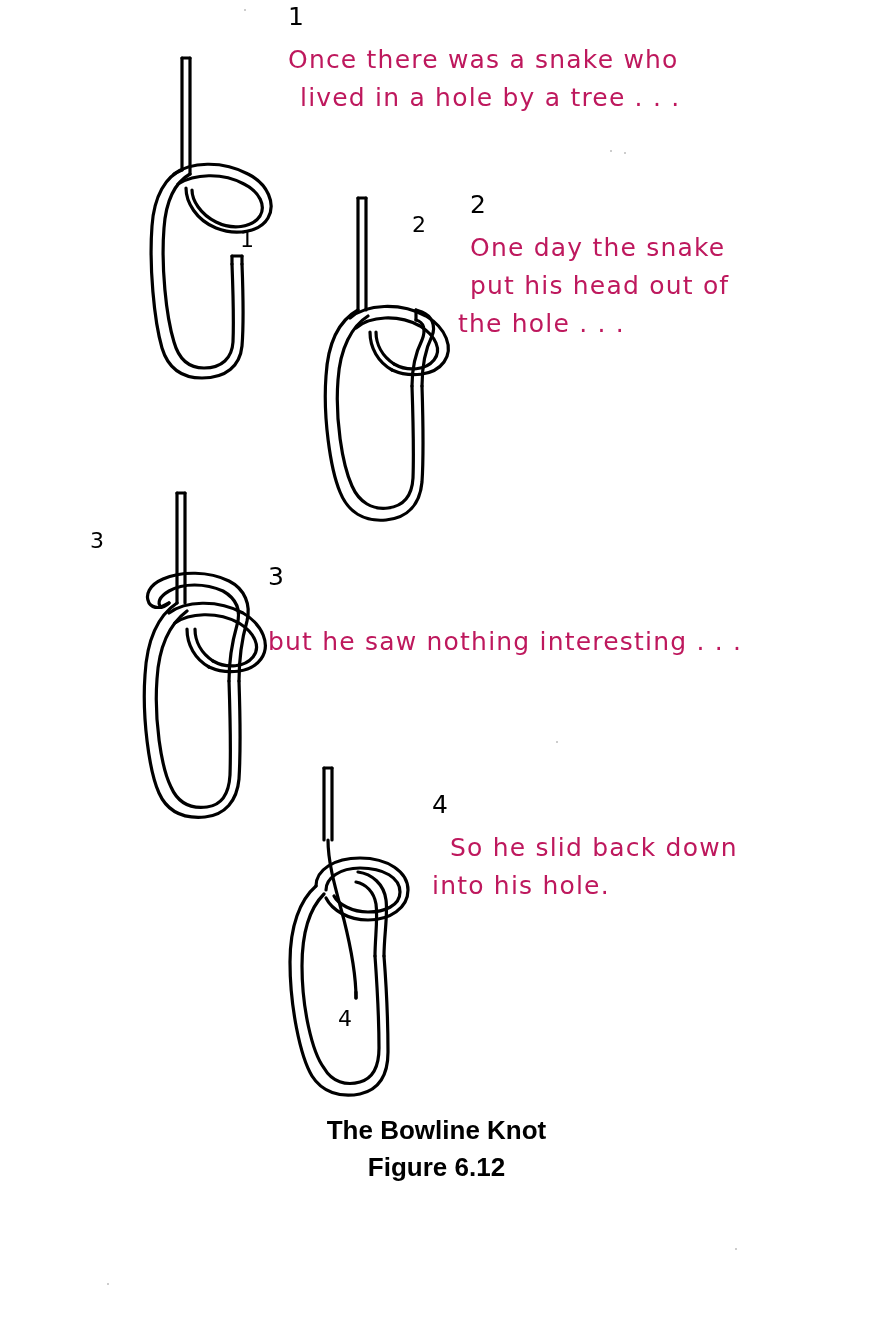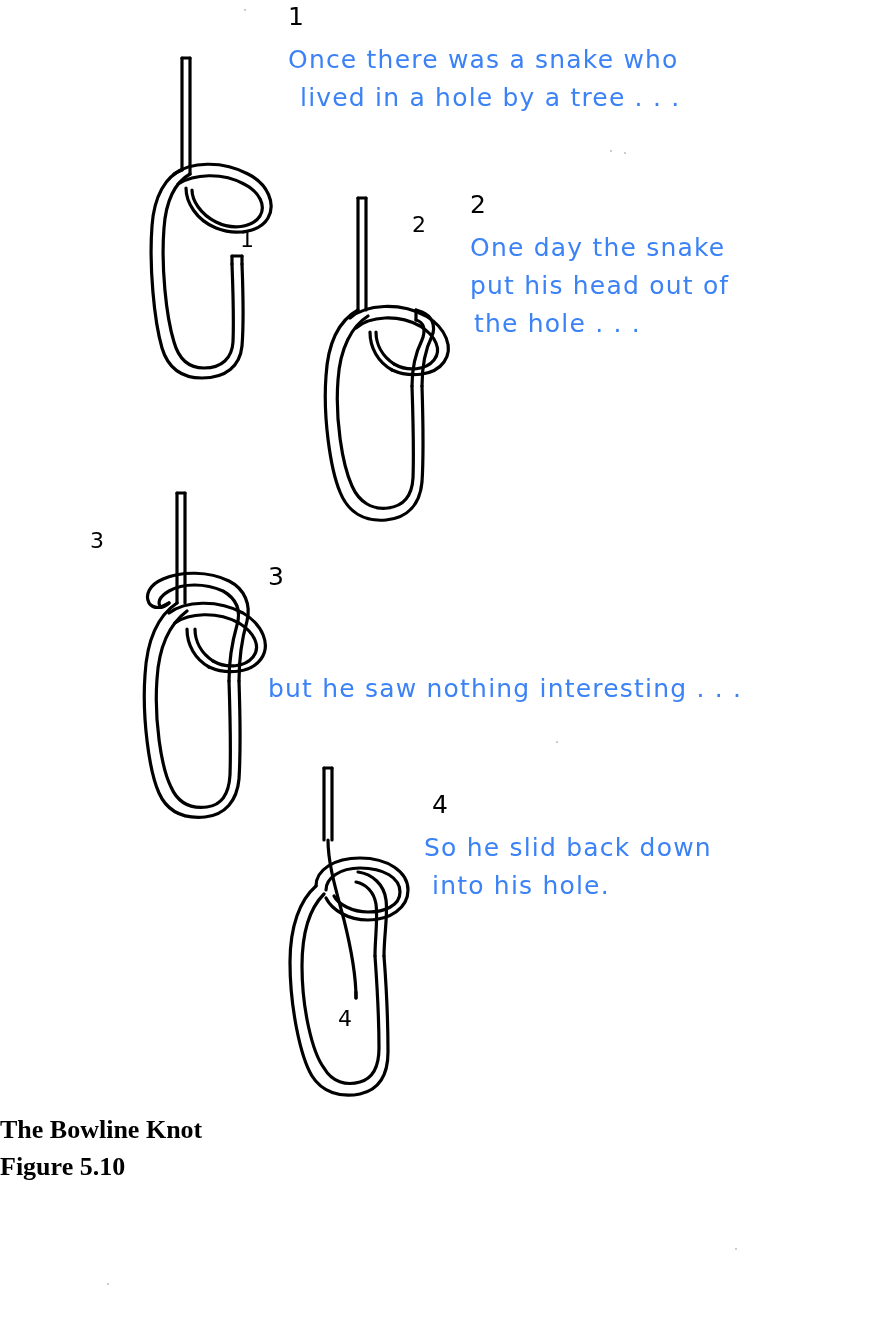--- a/index.html
+++ b/index.html
@@ -17,21 +17,21 @@
   }
   .speck {
     position: absolute;
     width: 2px;
     height: 2px;
     background: #bdbdbd;
     border-radius: 50%;
   }
   .caption-text {
     position: absolute;
-    color: #3b82f6;
+    color: #be185d;
     font-family: "DejaVu Sans", sans-serif;
     font-size: 25px;
     line-height: 40px;
     letter-spacing: 1.2px;
     white-space: pre;
   }
   .step-number {
     position: absolute;
     color: #000000;
     font-family: "DejaVu Sans", sans-serif;
@@ -41,22 +41,23 @@
   .knot-label {
     position: absolute;
     color: #000000;
     font-family: "DejaVu Sans", sans-serif;
     font-size: 22px;
     white-space: pre;
   }
   .figure-title {
     position: absolute;
     width: 873px;
+    text-align: center;
     color: #000000;
-    font-family: Liberation Serif, serif;
+    font-family: Liberation Sans, sans-serif;
     font-weight: bold;
     font-size: 26px;
     white-space: pre;
   }
   svg.knot {
     position: absolute;
     overflow: visible;
   }
   svg.knot path {
     fill: none;
@@ -98,21 +99,21 @@
     <path d="M102 206 L112 206"></path>
 
     <path d="M52 8 L60 8"></path>
     <path d="M60 8 L60 124"></path>
   </svg>
   <div class="knot-label" style="left:240px; top:227px;">1</div>
 
   <div class="step-number" style="left:470px; top:190px;">2</div>
   <div class="caption-text" style="left:470px; top:266px;">put his head out of</div>
   <div class="caption-text" style="left:470px; top:228px;">One day the snake</div>
-  <div class="caption-text" style="left:474px; top:304px;">the hole . . .</div>
+  <div class="caption-text" style="left:458px; top:304px;">the hole . . .</div>
 
   <svg class="knot" style="left:310px; top:190px;" width="180" height="340" viewBox="0 0 180 340">
     <path d="M48 8 L48 120"></path>
     <path d="M56 8 L56 120"></path>
     <path d="M48 8 L56 8"></path>
 
     <path d="M48 120 C 30 130, 18 152, 16 186 C 13 226, 20 278, 30 302 C 38 322, 54 332, 76 330 C 98 328, 110 314, 112 292 C 114 262, 113 228, 112 196"></path>
     <path d="M58 126 C 42 136, 30 158, 28 190 C 25 228, 32 274, 42 296 C 49 312, 62 320, 78 318 C 94 316, 102 306, 103 288 C 104 260, 103 226, 102 196"></path>
 
     <path d="M40 128 C 56 114, 90 112, 116 126 C 136 138, 144 158, 134 172 C 124 186, 100 188, 82 180"></path>
@@ -120,21 +121,21 @@
 
     <path d="M82 180 C 68 172, 60 158, 60 142"></path>
     <path d="M84 174 C 72 166, 66 154, 66 142"></path>
     <path d="M112 196 C 112 176, 116 158, 122 146 C 126 136, 122 126, 112 122 L 106 120"></path>
     <path d="M102 196 C 102 178, 106 162, 112 150 C 116 140, 114 132, 106 130"></path>
     <path d="M106 120 L 106 130"></path>
   </svg>
   <div class="knot-label" style="left:412px; top:212px;">2</div>
 
   <div class="step-number" style="left:268px; top:562px;">3</div>
-  <div class="caption-text" style="left:268px; top:669px;">but he saw nothing interesting . . .</div>
+  <div class="caption-text" style="left:268px; top:622px;">but he saw nothing interesting . . .</div>
 
   <svg class="knot" style="left:125px; top:485px;" width="180" height="340" viewBox="0 0 180 340">
     <path d="M52 8 L52 118"></path>
     <path d="M60 8 L60 118"></path>
     <path d="M52 8 L60 8"></path>
 
     <path d="M52 118 C 34 130, 22 154, 20 190 C 17 232, 24 286, 34 308 C 42 326, 58 334, 80 332 C 100 330, 112 316, 114 294 C 116 262, 115 226, 114 196"></path>
     <path d="M62 126 C 46 138, 34 160, 32 194 C 29 234, 36 282, 46 302 C 53 318, 66 324, 82 322 C 98 320, 104 308, 105 290 C 106 260, 105 226, 104 196"></path>
 
     <path d="M44 128 C 60 116, 92 114, 118 128 C 138 140, 146 160, 136 174 C 126 188, 102 190, 84 182"></path>
@@ -142,21 +143,21 @@
     <path d="M84 182 C 70 174, 62 160, 62 144"></path>
     <path d="M88 176 C 76 168, 70 156, 70 144"></path>
 
     <path d="M114 196 C 114 172, 118 150, 122 136 C 126 120, 120 104, 104 96 C 84 86, 56 86, 38 94 C 24 100, 20 110, 24 118 C 28 124, 38 124, 44 118"></path>
     <path d="M104 196 C 104 174, 108 154, 112 140 C 116 126, 112 114, 98 106 C 80 98, 58 98, 44 106 C 34 112, 32 118, 36 122"></path>
     <path d="M44 118 L 36 122"></path>
   </svg>
   <div class="knot-label" style="left:90px; top:528px;">3</div>
 
   <div class="step-number" style="left:432px; top:790px;">4</div>
-  <div class="caption-text" style="left:424px; top:828px;">So he slid back down</div>
+  <div class="caption-text" style="left:450px; top:828px;">So he slid back down</div>
   <div class="caption-text" style="left:432px; top:866px;text-align:right;">into his hole.</div>
 
   <svg class="knot" style="left:268px; top:760px;" width="190" height="340" viewBox="0 0 190 340">
     <path d="M56 8 L56 80"></path>
     <path d="M64 8 L64 80"></path>
     <path d="M56 8 L64 8"></path>
 
     <path d="M48 126 C 32 140, 22 166, 22 202 C 22 246, 32 296, 44 316 C 54 332, 72 338, 92 334 C 110 330, 120 316, 120 292 C 120 260, 118 222, 116 196"></path>
     <path d="M56 134 C 42 148, 34 172, 34 206 C 34 248, 44 292, 56 308 C 64 322, 78 326, 92 322 C 106 318, 111 306, 111 288 C 111 258, 109 224, 107 196"></path>
 
@@ -165,15 +166,15 @@
 
     <path d="M116 196 C 116 176, 120 154, 118 140 C 116 124, 104 114, 90 112"></path>
     <path d="M107 196 C 107 178, 110 158, 108 144 C 106 132, 98 124, 88 122"></path>
 
     <path d="M60 80 C 60 104, 68 130, 76 160 C 84 192, 88 214, 88 238"></path>
     <path d="M88 238 L 88 232"></path>
   </svg>
   <div class="knot-label" style="left:338px; top:1006px;">4</div>
 
   <div class="figure-title" style="left:0px; top:1115px;">The Bowline Knot</div>
-  <div class="figure-title" style="left:0px; top:1152px;">Figure 5.10</div>
+  <div class="figure-title" style="left:0px; top:1152px;">Figure 6.12</div>
 
 </div>
 
 </body></html>

